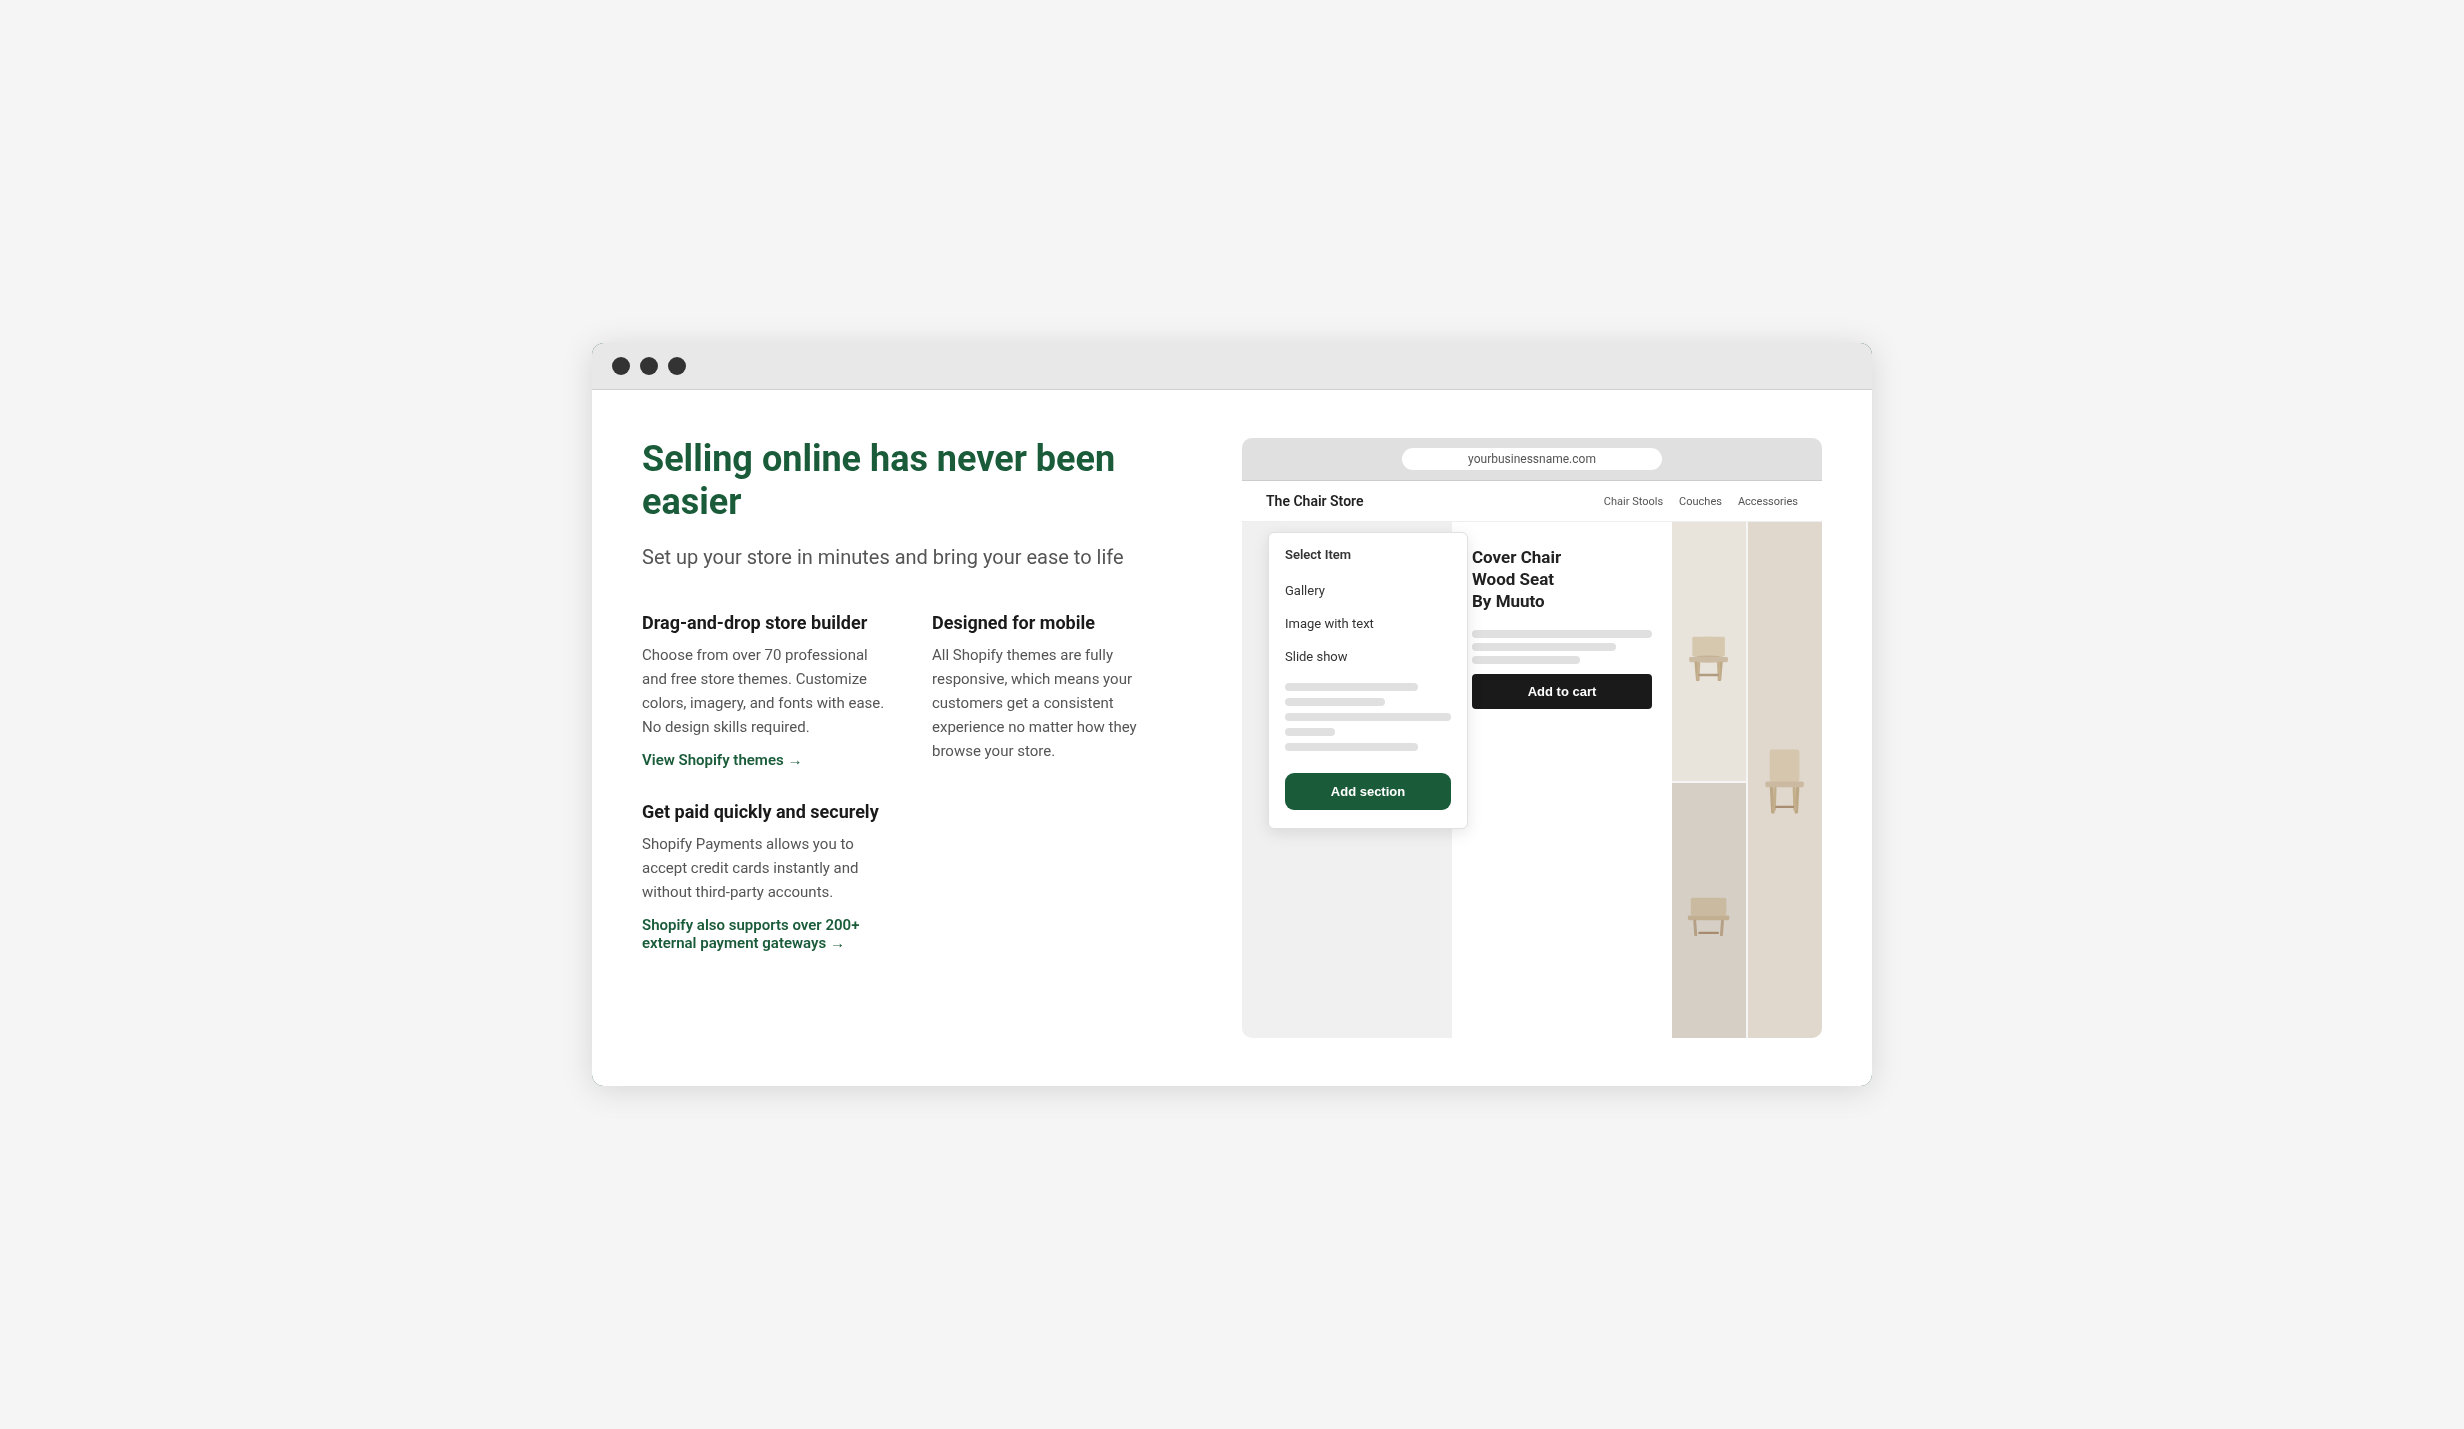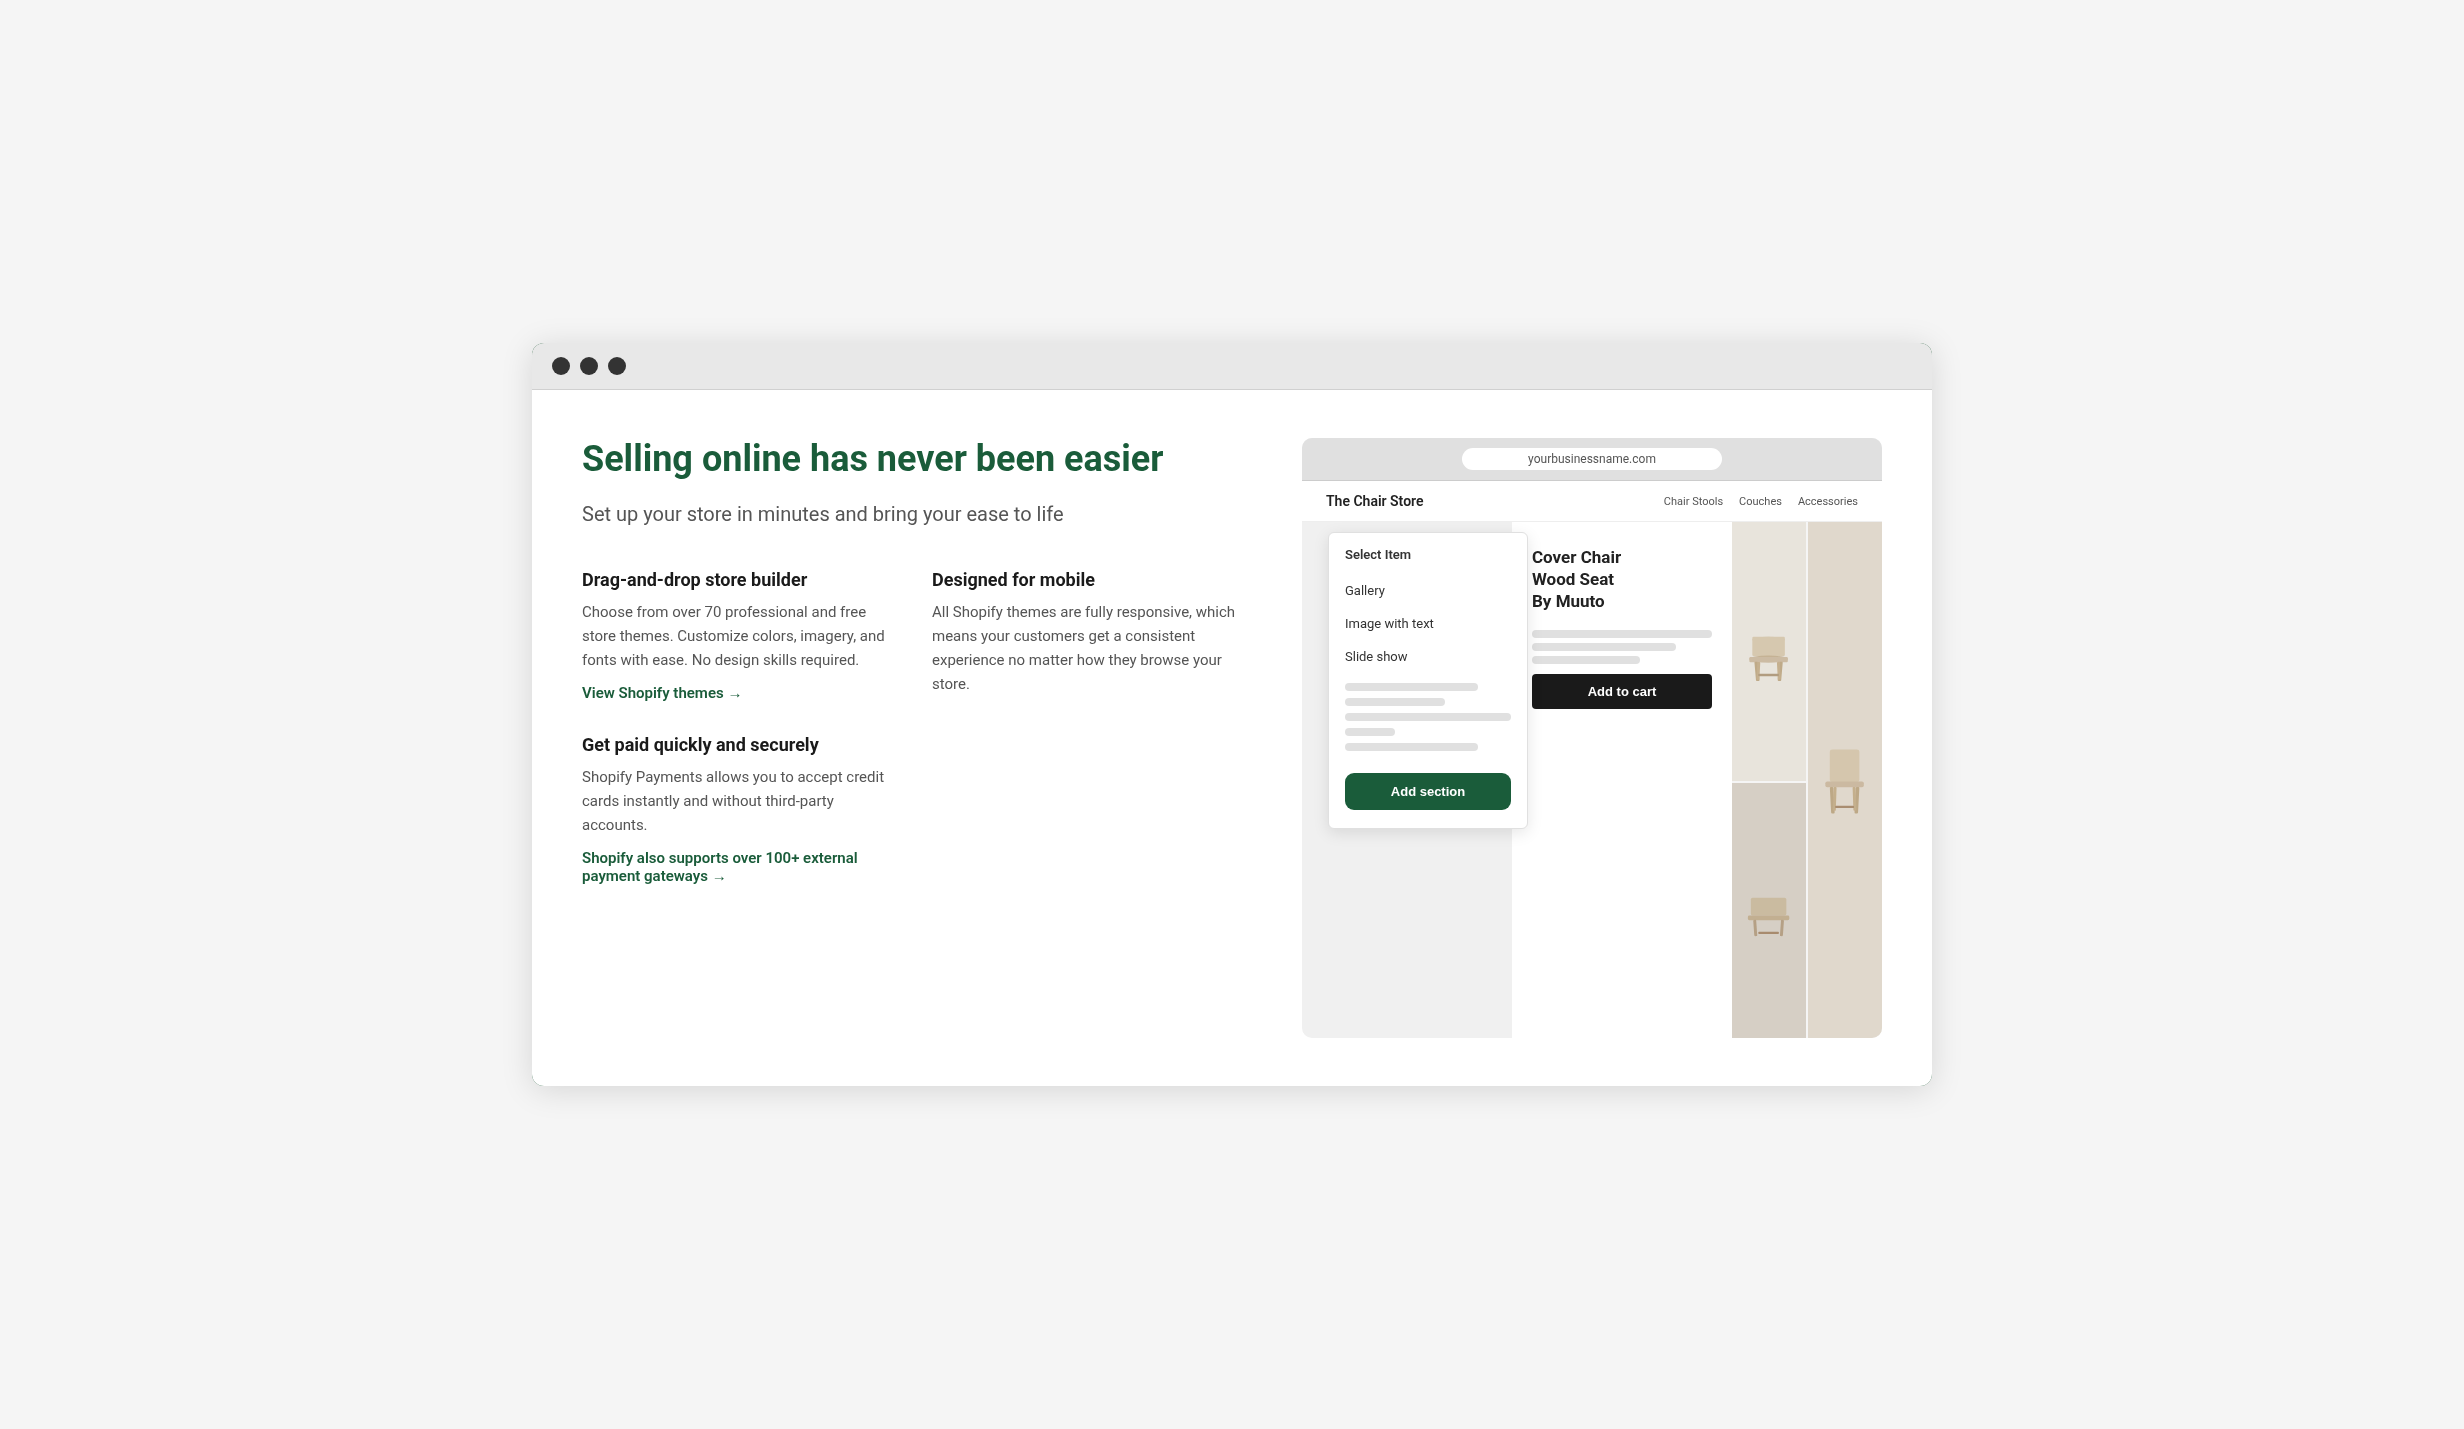--- a/index.html
+++ b/index.html
@@ -8,21 +8,21 @@
       background: #f5f5f5;
       display: flex;
       justify-content: center;
       align-items: center;
       min-height: 100vh;
     }
     .window {
       background: #14532d;
       border-radius: 12px;
       box-shadow: 0 4px 32px rgba(0,0,0,0.13);
-      width: 1400px;
+      width: 1280px;
       overflow: hidden;
     }
     .titlebar {
       background: #e8e8e8;
       padding: 14px 20px;
       display: flex;
       align-items: center;
       gap: 10px;
       border-bottom: 1px solid #d0d0d0;
     }
@@ -304,21 +304,21 @@
         </div>
 
         <div class="feature-block">
           <div class="feature-title">Designed for mobile</div>
           <div class="feature-desc">All Shopify themes are fully responsive, which means your customers get a consistent experience no matter how they browse your store.</div>
         </div>
 
         <div class="feature-block payments-block">
           <div class="feature-title">Get paid quickly and securely</div>
           <div class="feature-desc">Shopify Payments allows you to accept credit cards instantly and without third-party accounts.</div>
-          <a class="feature-link" href="#">Shopify also supports over 100+ external payment gateways →</a>
+          <a class="feature-link" href="#">Shopify also supports over 200+ external payment gateways →</a>
         </div>
 
       </div>
     </div>
 
     <div class="right-panel">
       <div class="store-preview">
 
         <div class="browser-bar">
           <div class="url-bar">yourbusinessname.com</div>

